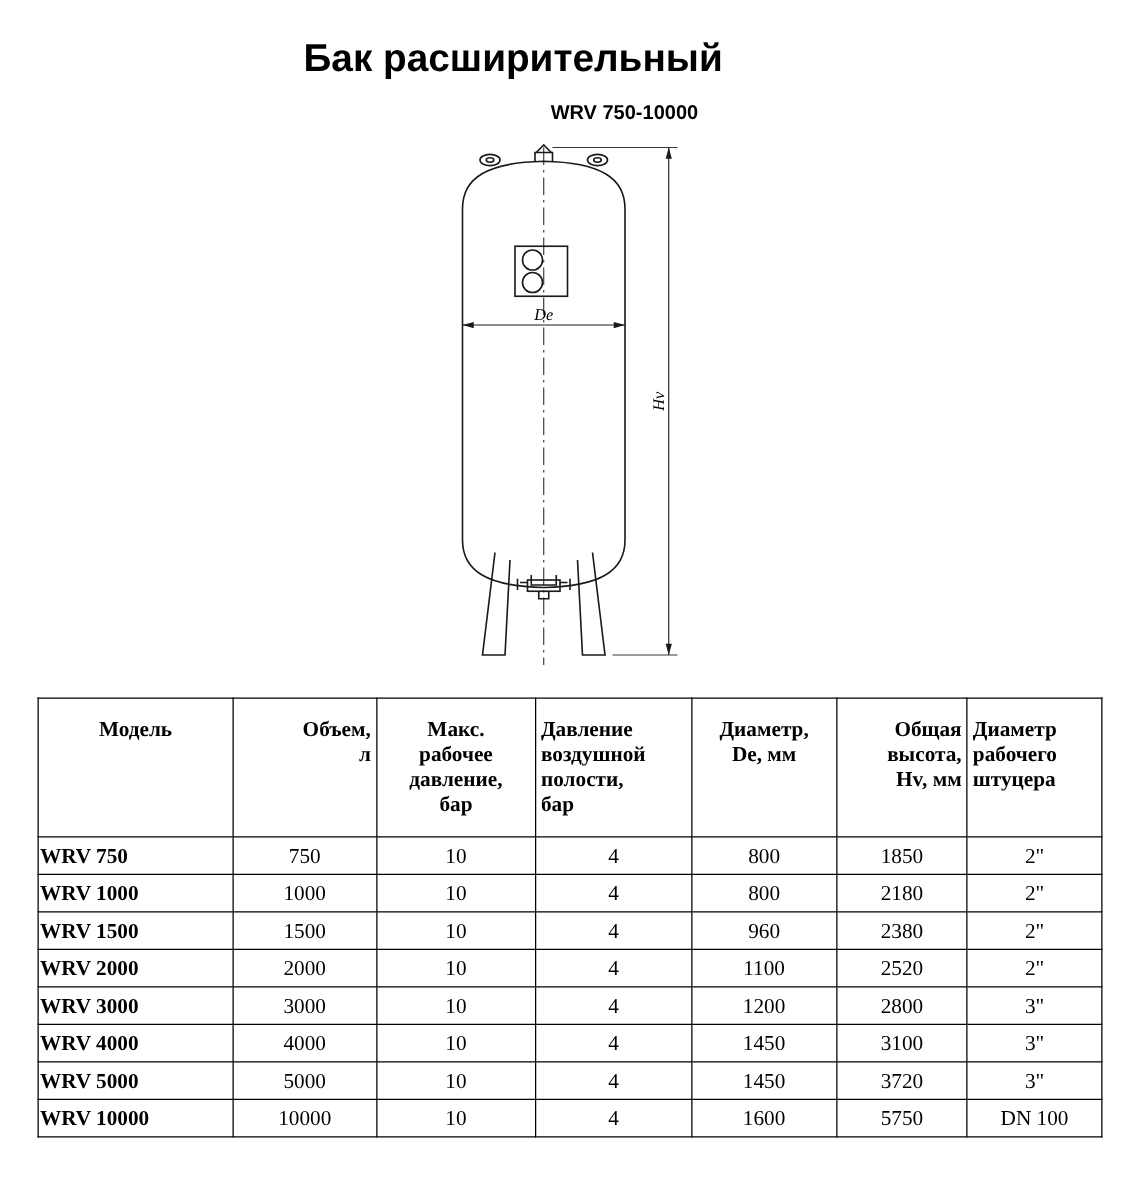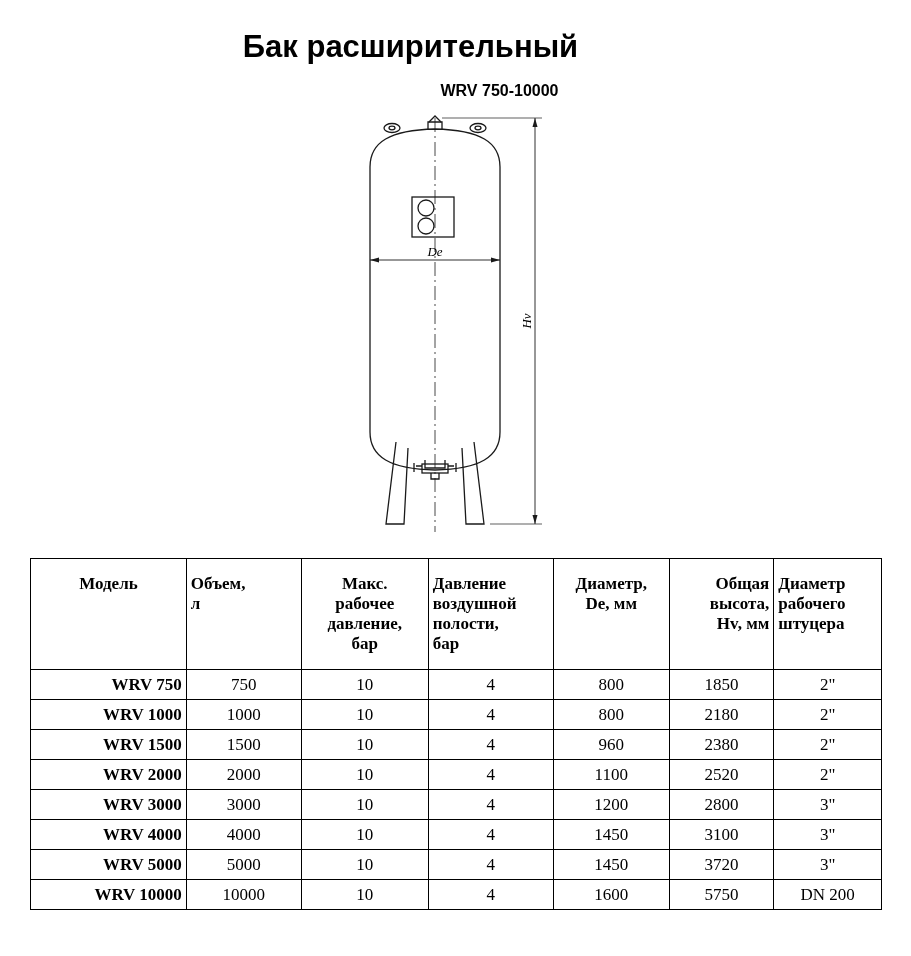--- a/index.html
+++ b/index.html
@@ -65,21 +65,21 @@
     line-height: 1.18;
   }
   table.spec td {
     font-size: 17px;
     text-align: center;
     padding: 3px 4px;
     height: 23px;
   }
   table.spec td.model {
     font-weight: bold;
-    text-align: right;
+    text-align: left;
     padding-left: 1px;
   }
   
   col.c0 { width: 152px; }
   col.c1 { width: 112px; }
   col.c2 { width: 124px; }
   col.c3 { width: 122px; }
   col.c4 { width: 113px; }
   col.c5 { width: 102px; }
   col.c6 { width: 105px; }
@@ -148,21 +148,21 @@
       <col class="c3">
       <col class="c4">
       <col class="c5">
       <col class="c6">
   </colgroup>
   <thead>
     <tr>
       <th style="text-align:center">
         <div>Модель</div>
       </th>
-      <th style="text-align:left">
+      <th style="text-align:right">
         <div>Объем,</div>
         <div>л</div>
       </th>
       <th style="text-align:center">
         <div>Макс.</div>
         <div>рабочее</div>
         <div>давление,</div>
         <div>бар</div>
       </th>
       <th style="text-align:left">
@@ -251,16 +251,16 @@
         <td>3720</td>
         <td>3"</td>
       </tr>
       <tr>
         <td class="model">WRV 10000</td>
         <td>10000</td>
         <td>10</td>
         <td>4</td>
         <td>1600</td>
         <td>5750</td>
-        <td>DN 200</td>
+        <td>DN 100</td>
       </tr>
     </tbody>
 </table>
 
 </body></html>

